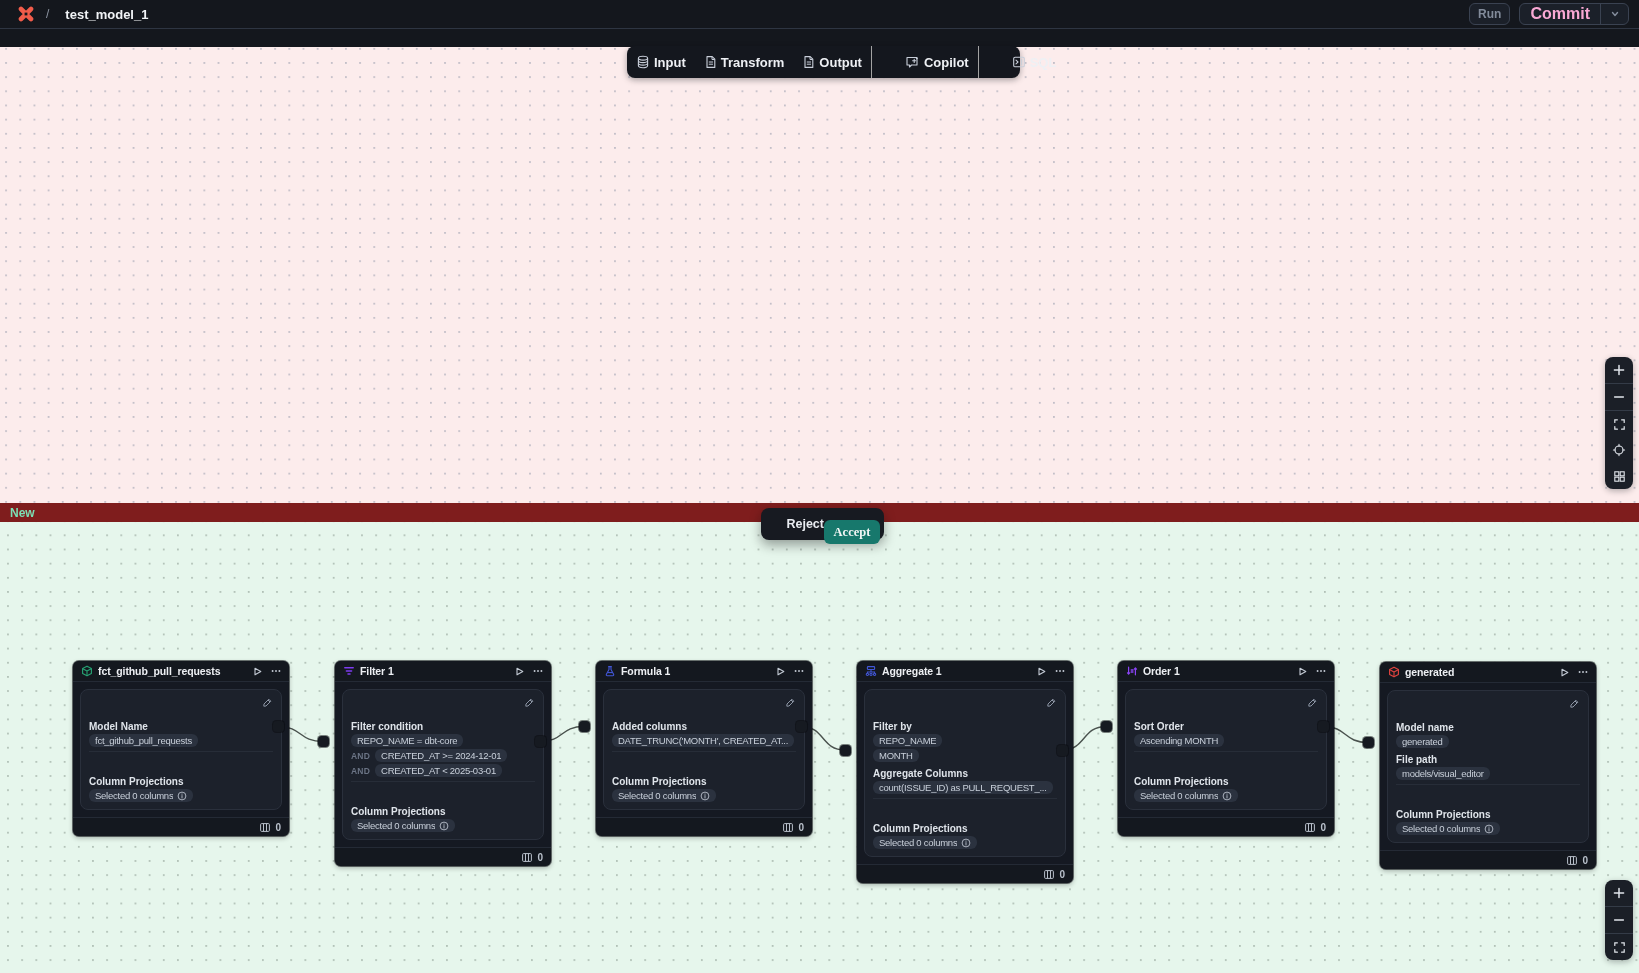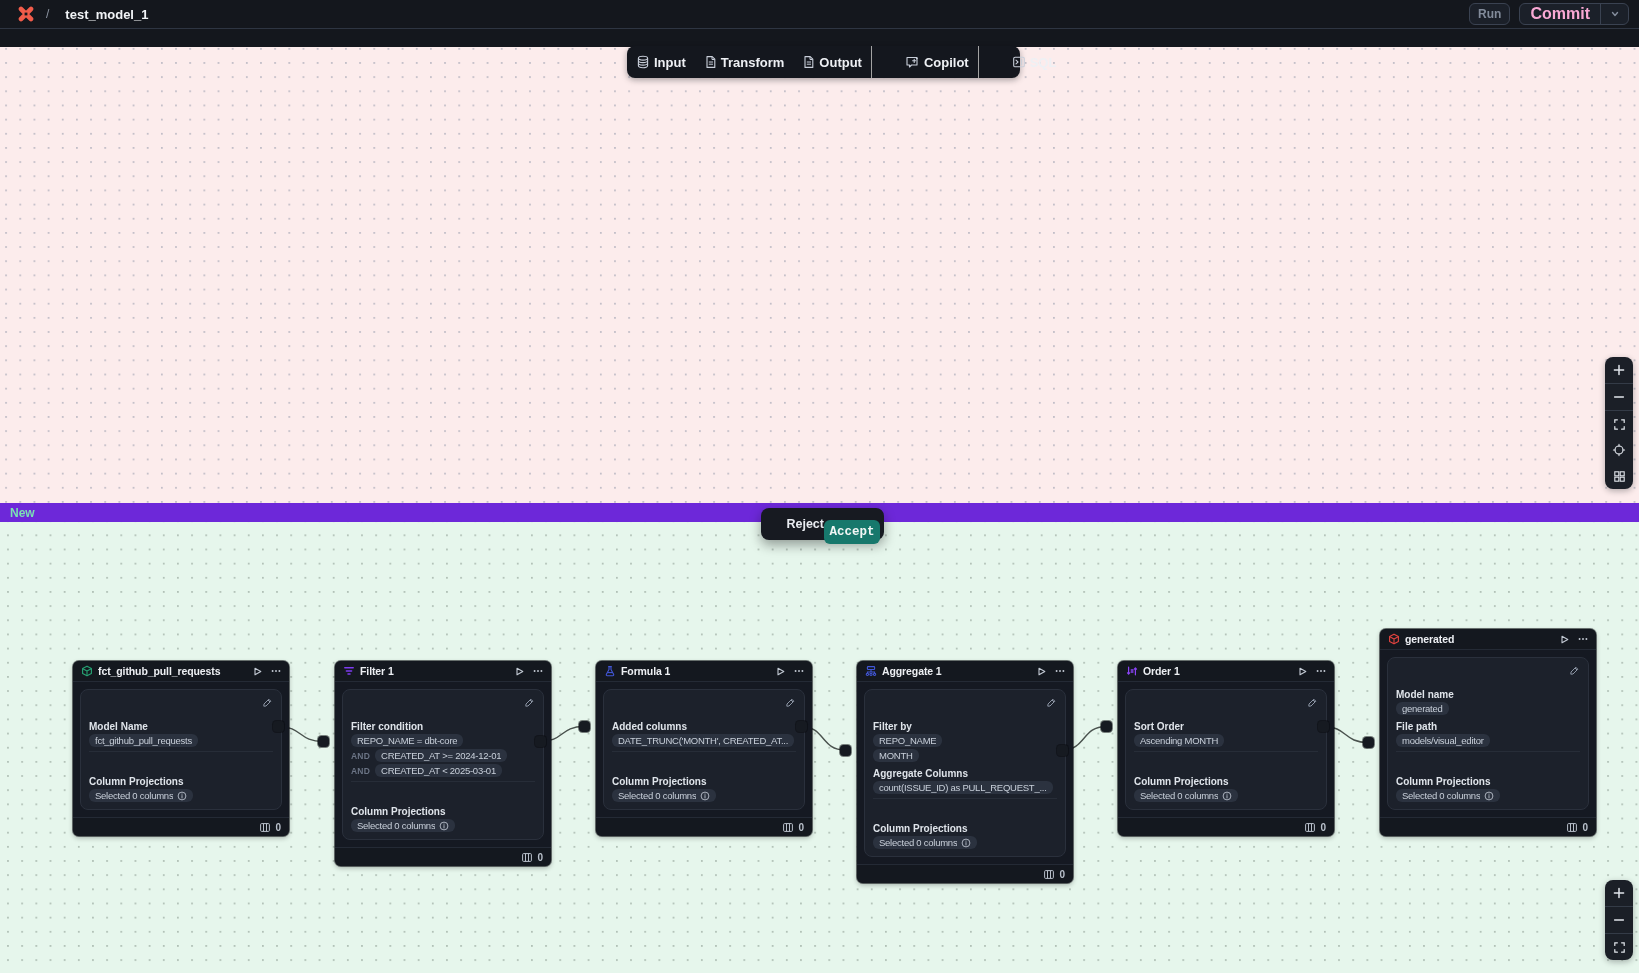--- a/index.html
+++ b/index.html
@@ -23,21 +23,21 @@
     color:#828b9a; font-size:12px; font-weight:600; display:flex; align-items:center;
     font-family:inherit; cursor:pointer; padding:0 8px;
   }
   .split-btn { display:flex; height:22px; border:1px solid #3a4251; border-radius:6px; background:#1b2029; }
   .split-main { padding:0 10px; display:flex; align-items:center; color:#f9a8d4; font-size:16px; font-weight:700; border-right:1px solid #3a4251; cursor:pointer; }
   .split-caret { width:27px; display:flex; align-items:center; justify-content:center; color:#828b9a; cursor:pointer; }
 
   
   .diff-bar { position:absolute; left:0; width:1639px; display:flex; align-items:center; padding:0 10px; font-size:12px; font-weight:600; }
   .bar-current { top:29px; height:18px; background:#412127; color:#ef9595; }
-  .bar-new { top:503px; height:19px; background:#6d28d9; color:#7ce0b5; }
+  .bar-new { top:503px; height:19px; background:#7f1d1d; color:#7ce0b5; }
   .canvas { position:absolute; left:0; width:1639px; }
   .canvas-current { top:47px; height:456px; background:#fcecec; }
   .canvas-new { top:522px; height:451px; background:#e6f6ec; }
   .canvas svg.dots { position:absolute; left:0; top:0; }
 
   
   .toolbar {
     position:absolute; left:627px; top:46px; height:32px; width:393px;
     background:#14171e; border-radius:8px; display:flex; align-items:stretch;
     box-shadow:0 2px 6px rgba(10,12,18,0.35);
@@ -48,21 +48,21 @@
   .tool-item .ticon { display:flex; color:#c9cfda; }
   .tool-item .tlabel { color:#eef0f4; font-size:13px; font-weight:700; }
 
   
   .review-pill {
     position:absolute; left:761px; top:508px; width:123px; height:32px;
     background:#171a21; border-radius:8px; display:flex; align-items:center;
     box-shadow:0 5px 12px rgba(10,14,12,0.38); padding:0 4px 0 0;
   }
   .reject-btn { flex:1; text-align:right; color:#e9ecf1; font-size:12.5px; font-weight:600; cursor:pointer; background:none; border:none; font-family:inherit; padding:0 0 0 6px; }
-  .accept-btn { width:56px; height:24px; background:#17786c; border:none; border-radius:6px; color:#f2f6f5; font-size:12.5px; font-weight:700; cursor:pointer; font-family:Liberation Mono, monospace;margin-top:16px; }
+  .accept-btn { width:56px; height:24px; background:#17786c; border:none; border-radius:6px; color:#f2f6f5; font-size:12.5px; font-weight:700; cursor:pointer; font-family:Liberation Serif, serif;margin-top:16px; }
 
   
   .zoom-panel {
     position:absolute; left:1605px; width:28px; background:#1b1f27; border-radius:8px;
     display:flex; flex-direction:column; box-shadow:0 2px 6px rgba(10,12,18,0.3); overflow:hidden;
   }
   .zoom-panel.zp-top { top:357px; }
   .zoom-panel.zp-bottom { top:880px; }
   .zp-btn { width:28px; height:26px; display:flex; align-items:center; justify-content:center; color:#e2e6ec; cursor:pointer; background:none; border:none; flex:none; }
   .zp-div { height:1px; background:#343b47; width:28px; flex:none; }
@@ -496,21 +496,21 @@
         <div class="node-footer">
           <span class="cols-ic">
             <svg width="12" height="11" viewBox="0 0 12 11" fill="none">
               <rect x="1.6" y="1.6" width="8.8" height="7.8" rx="1" stroke="currentColor" stroke-width="1"></rect>
               <path d="M4.5 1.8 V9.2 M7.5 1.8 V9.2" stroke="currentColor" stroke-width="1"></path>
             </svg>
           </span>
           <span class="count">0</span>
         </div>
       </div>
-      <div class="node" style="left: 1380px; top: 629px;">
+      <div class="node" style="left: 1380px; top: 662px;">
         <div class="node-header">
           <span class="node-icon">
             <svg width="12" height="12" viewBox="0 0 12 12" fill="none">
               <path d="M6 1.2 L10.4 3.6 V8.4 L6 10.8 L1.6 8.4 V3.6 Z" stroke="#e0433f" stroke-width="1.15" stroke-linejoin="round"></path>
               <path d="M1.8 3.7 L6 6 L10.2 3.7 M6 6 V10.6" stroke="#e0433f" stroke-width="1.05" stroke-linejoin="round"></path>
             </svg>
           </span>
           <span class="node-title">generated</span>
           <span class="node-actions">
             <span class="act">

